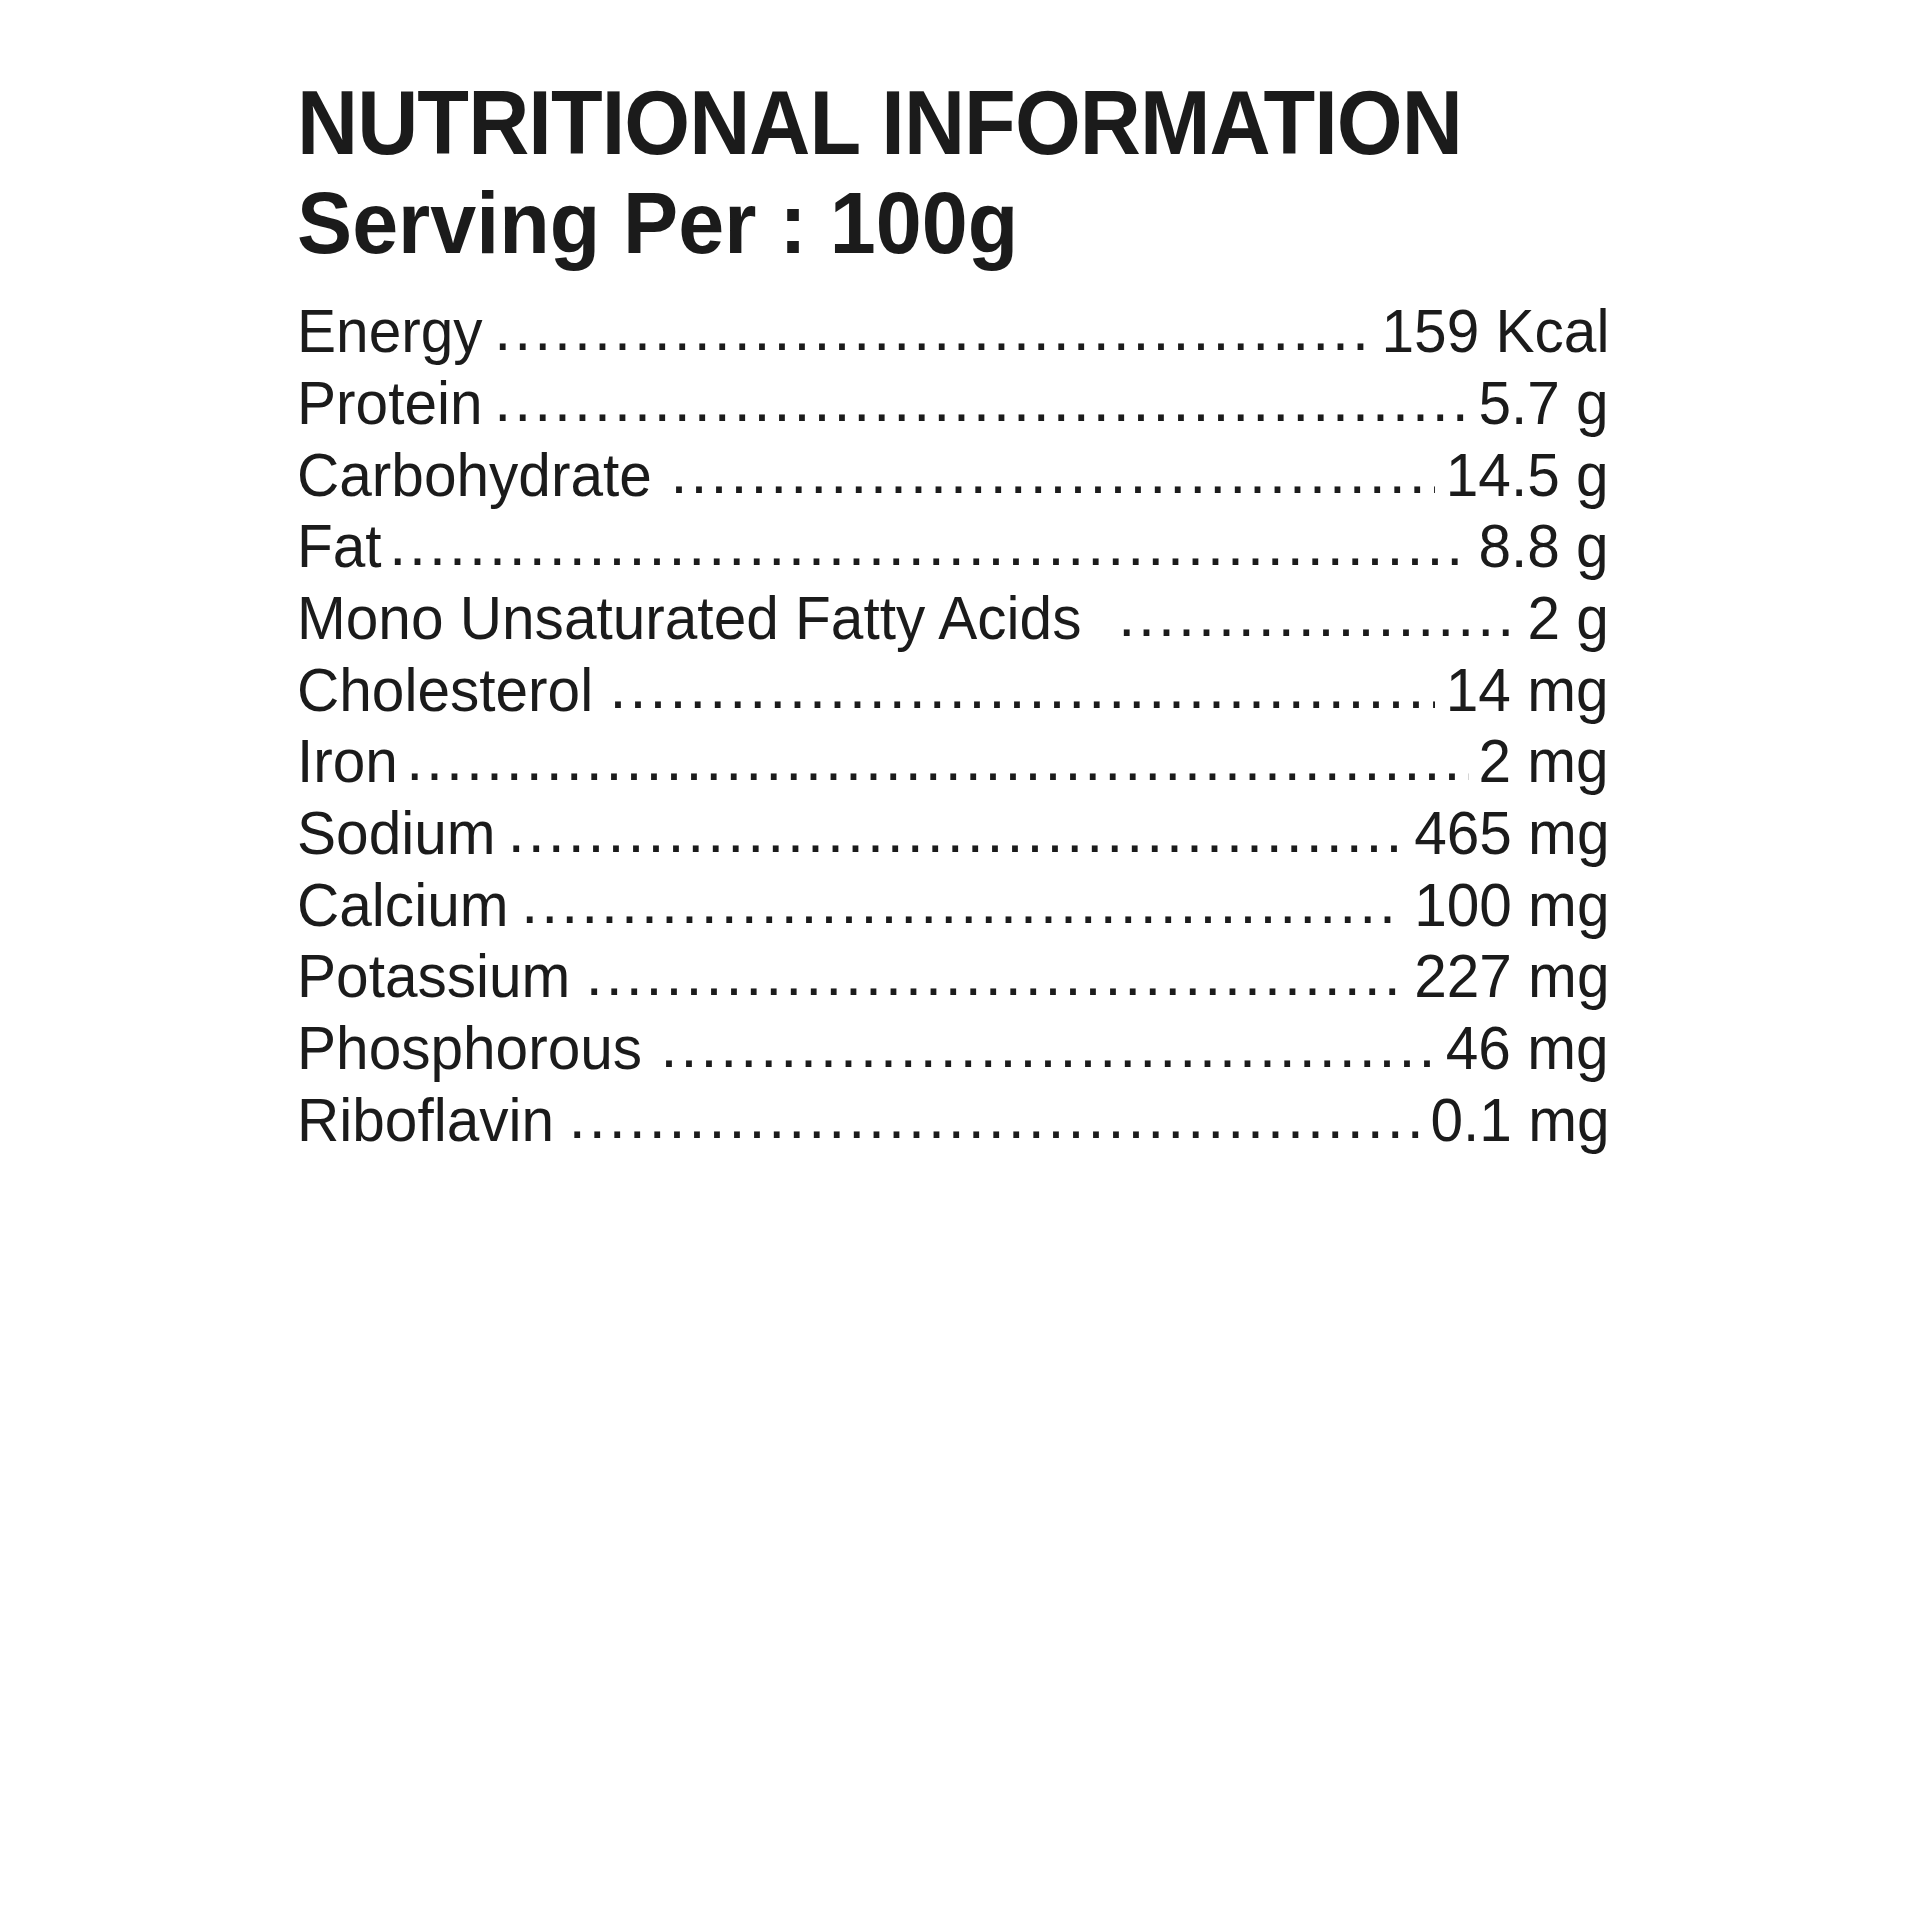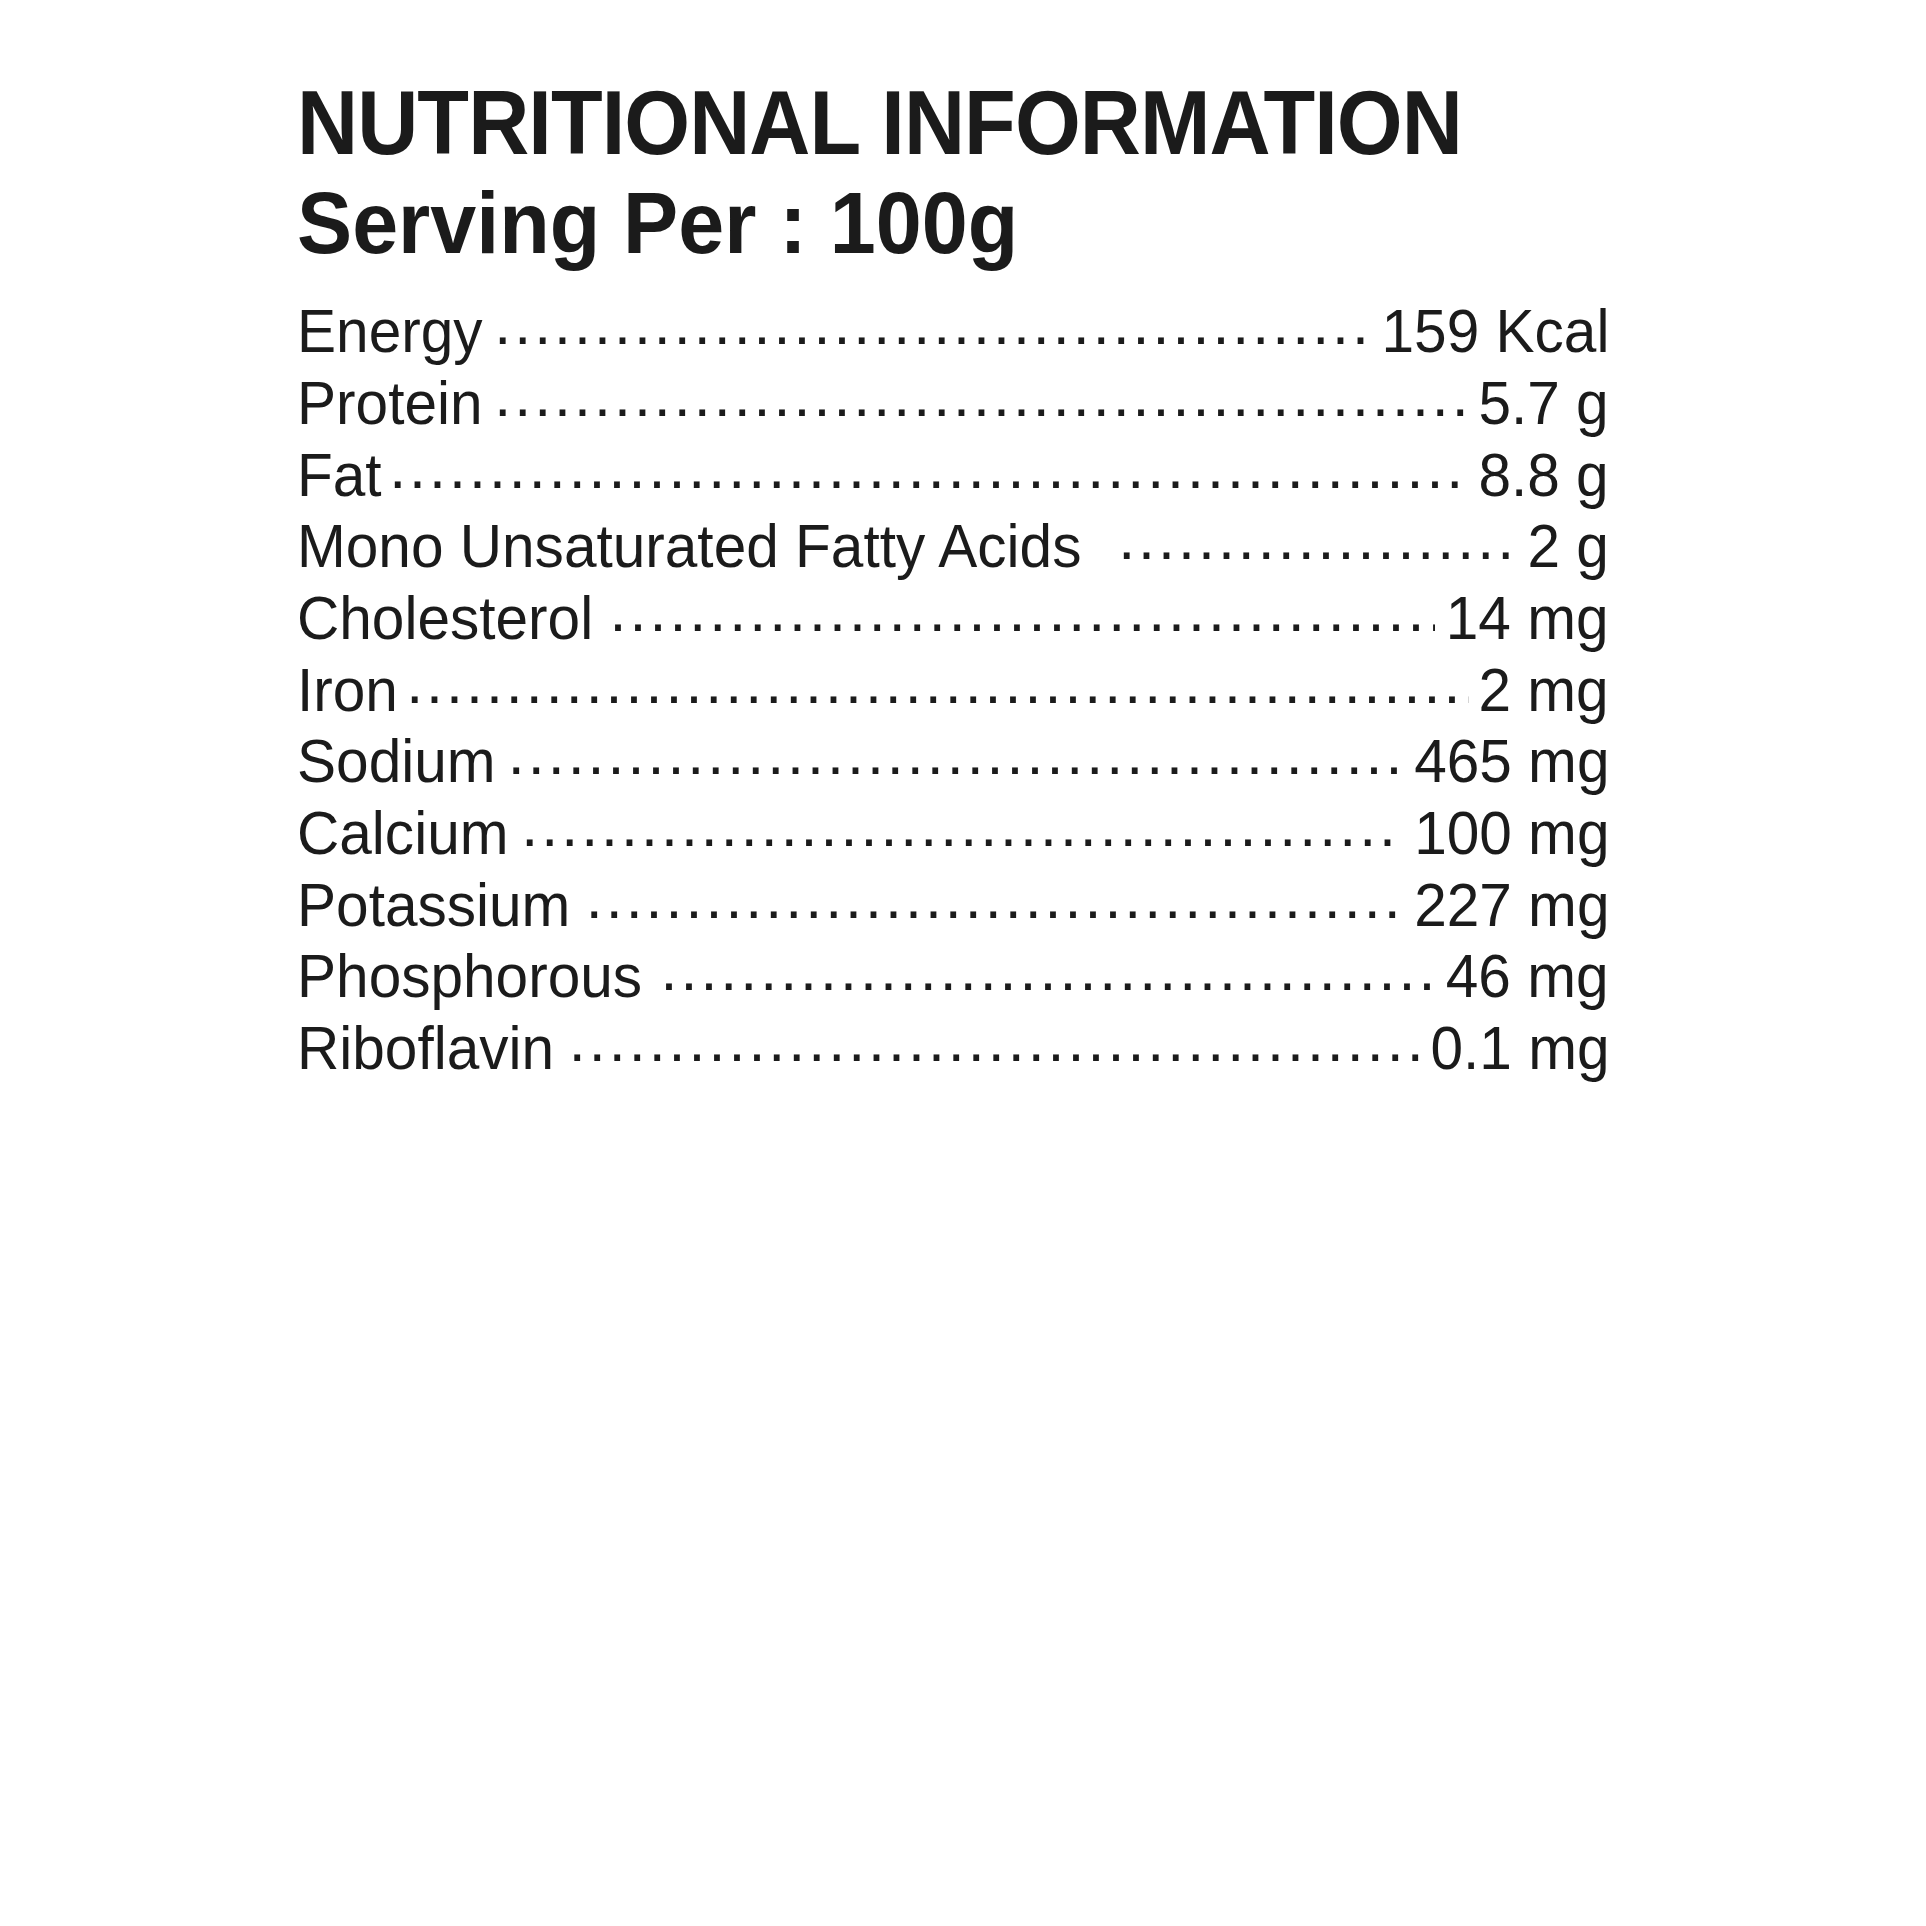--- a/index.html
+++ b/index.html
@@ -45,21 +45,21 @@
   }
 
   .rows {
     margin: 0;
     padding: 0;
     list-style: none;
   }
 
   .row {
     display: flex;
-    align-items: center;
+    align-items: flex-end;
     width: 1312px;
     font-size: 61px;
     line-height: 1.175;
     font-weight: 400;
     white-space: nowrap;
   }
 
   .row .label {
     transform: scaleX(0.96);
     transform-origin: left center;
@@ -101,20 +101,25 @@
         <span class="label">Energy</span>
         <span class="leader"></span>
         <span class="value">159 Kcal</span>
       </li>
       <li class="row">
         <span class="label">Protein</span>
         <span class="leader"></span>
         <span class="value">5.7 g</span>
       </li>
       <li class="row">
+        <span class="label">Carbohydrate</span>
+        <span class="leader"></span>
+        <span class="value">14.5 g</span>
+      </li>
+      <li class="row">
         <span class="label">Fat</span>
         <span class="leader"></span>
         <span class="value">8.8 g</span>
       </li>
       <li class="row">
         <span class="label">Mono Unsaturated Fatty Acids</span>
         <span class="leader"></span>
         <span class="value">2 g</span>
       </li>
       <li class="row">

